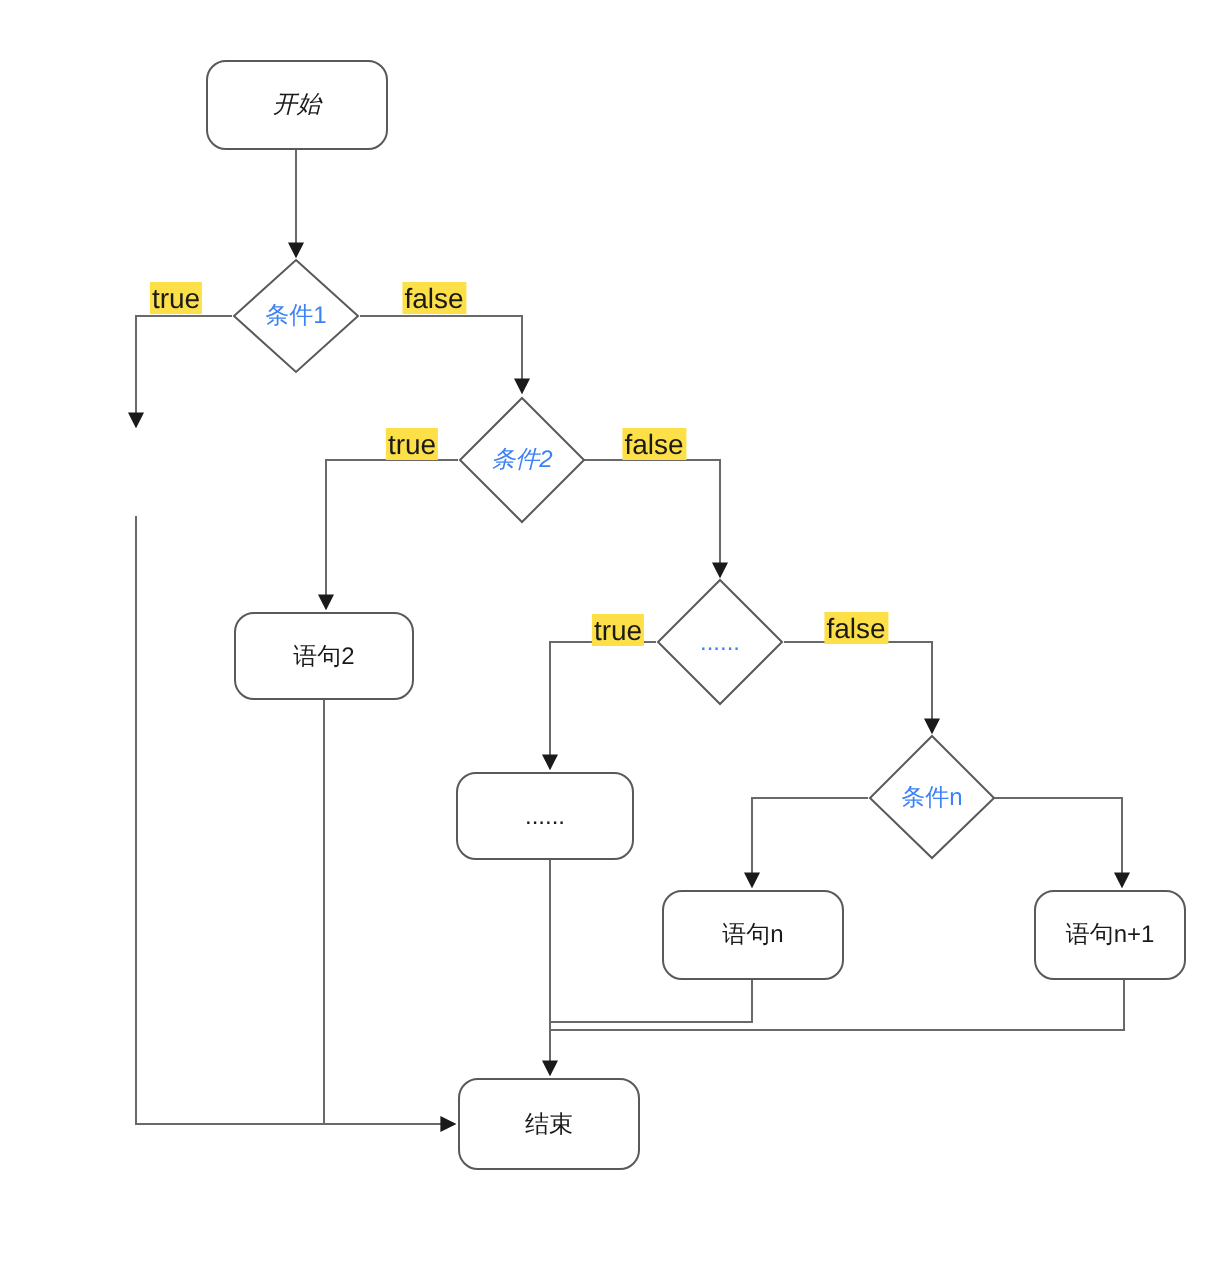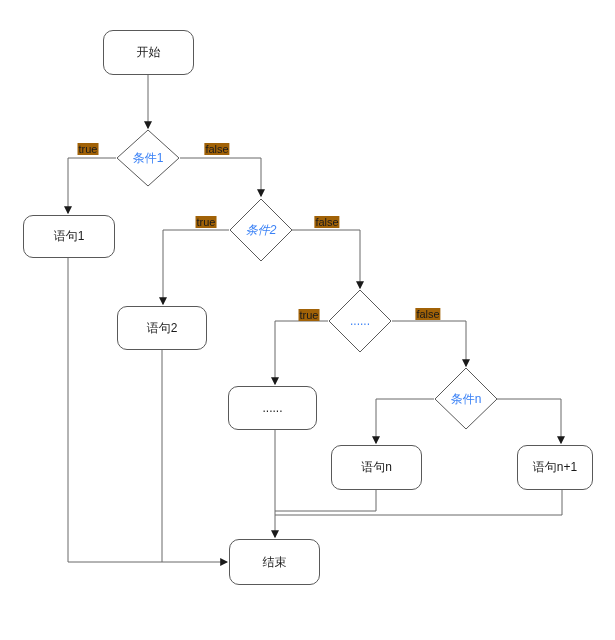--- a/index.html
+++ b/index.html
@@ -49,23 +49,23 @@
     position: absolute;
     transform: translate(-50%, -50%);
     font-size: 12px;
     color: #3b82f6;
     white-space: nowrap;
     z-index: 2;
   }
   .edge-label {
     position: absolute;
     transform: translate(-50%, -50%);
-    font-size: 11px;
+    font-size: 14px;
     color: #1a1a1a;
-    background: #a16207;
+    background: #fde047;
     padding: 0 1px;
     white-space: nowrap;
     z-index: 1;
   }
 </style>
 </head>
 <body>
 
 <div class="canvas">
 
@@ -90,27 +90,24 @@
     <path class="edge" d="M275,430 V537" marker-end="url(#arrow)"></path>
     <path class="edge" d="M376,490 V511 H275"></path>
     <path class="edge" d="M562,490 V515 H275"></path>
 
     <polygon class="diamond" points="148,130 179,158 148,186 117,158"></polygon>
     <polygon class="diamond" points="261,199 292,230 261,261 230,230"></polygon>
     <polygon class="diamond" points="360,290 391,321 360,352 329,321"></polygon>
     <polygon class="diamond" points="466,368 497,399 466,429 435,399"></polygon>
   </svg>
 
-  <div class="node-rect" style="left:103px; top:30px; width:91px; height:45px;">
+  <div class="node-rect" style="left:103px; top:30px; width:91px; height:45px;font-style:italic;">
     <span>开始</span>
   </div>
 
-  <div class="node-rect" style="left:23px; top:215px; width:92px; height:43px;">
-    <span>语句1</span>
-  </div>
 
   <div class="node-rect" style="left:117px; top:306px; width:90px; height:44px;">
     <span>语句2</span>
   </div>
 
   <div class="node-rect" style="left:228px; top:386px; width:89px; height:44px;">
     <span>......</span>
   </div>
 
   <div class="node-rect" style="left:331px; top:445px; width:91px; height:45px;">

